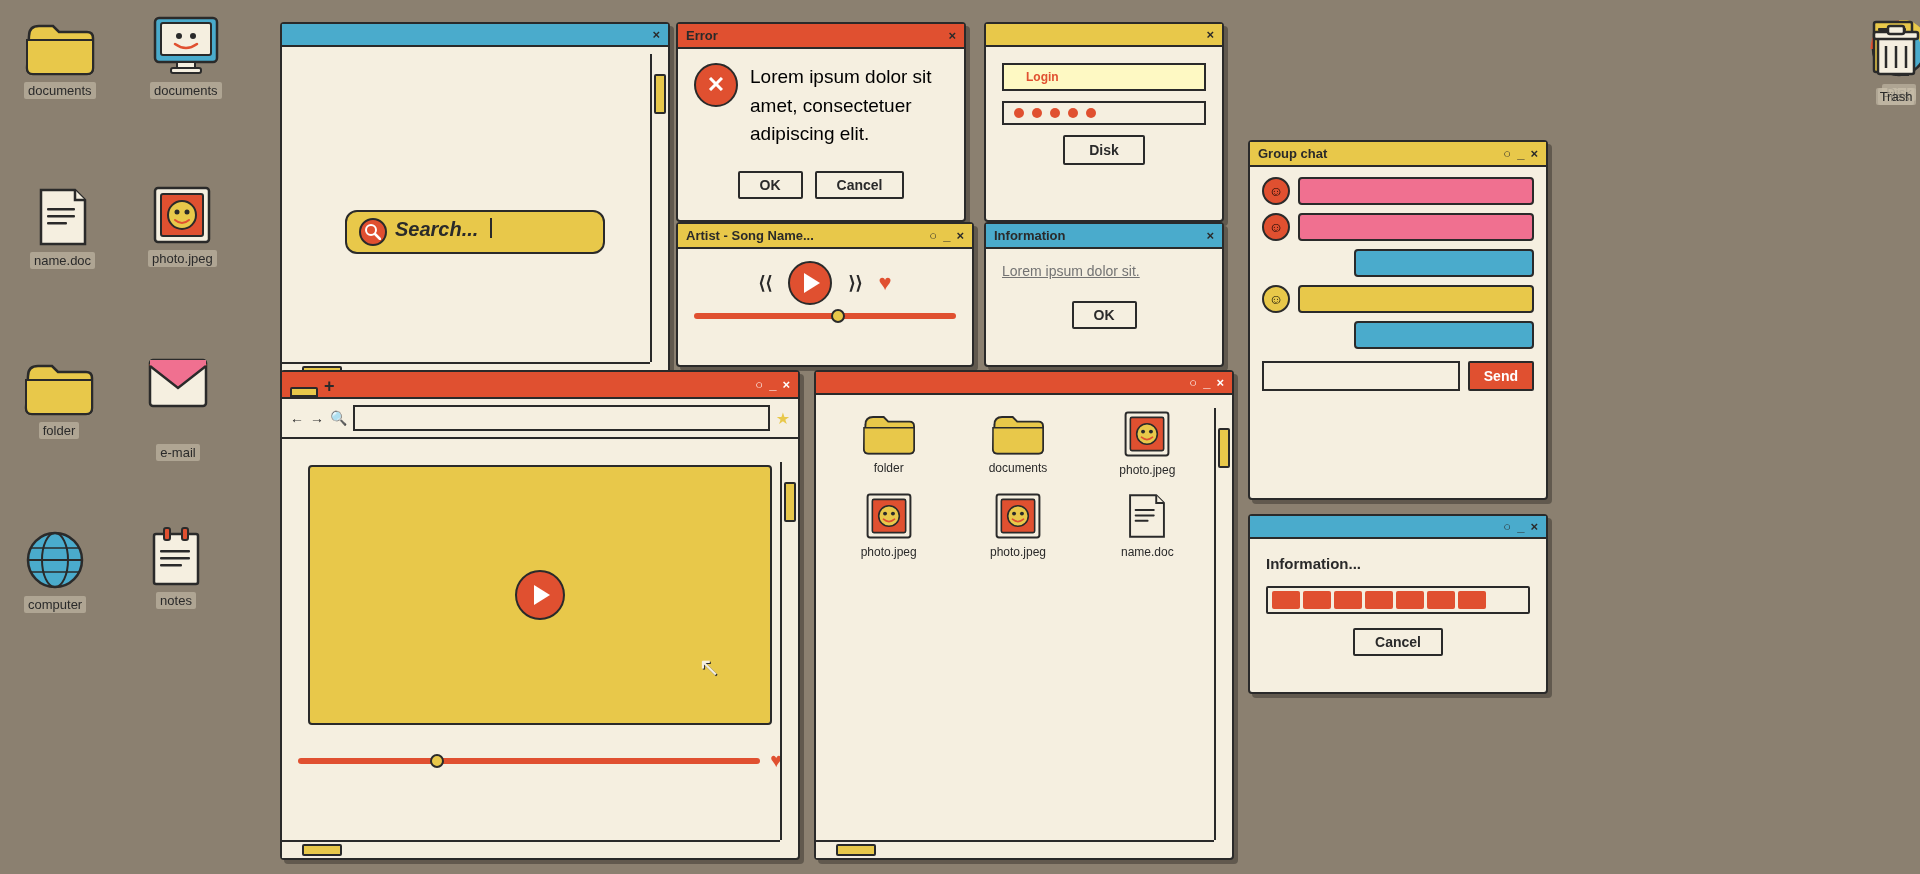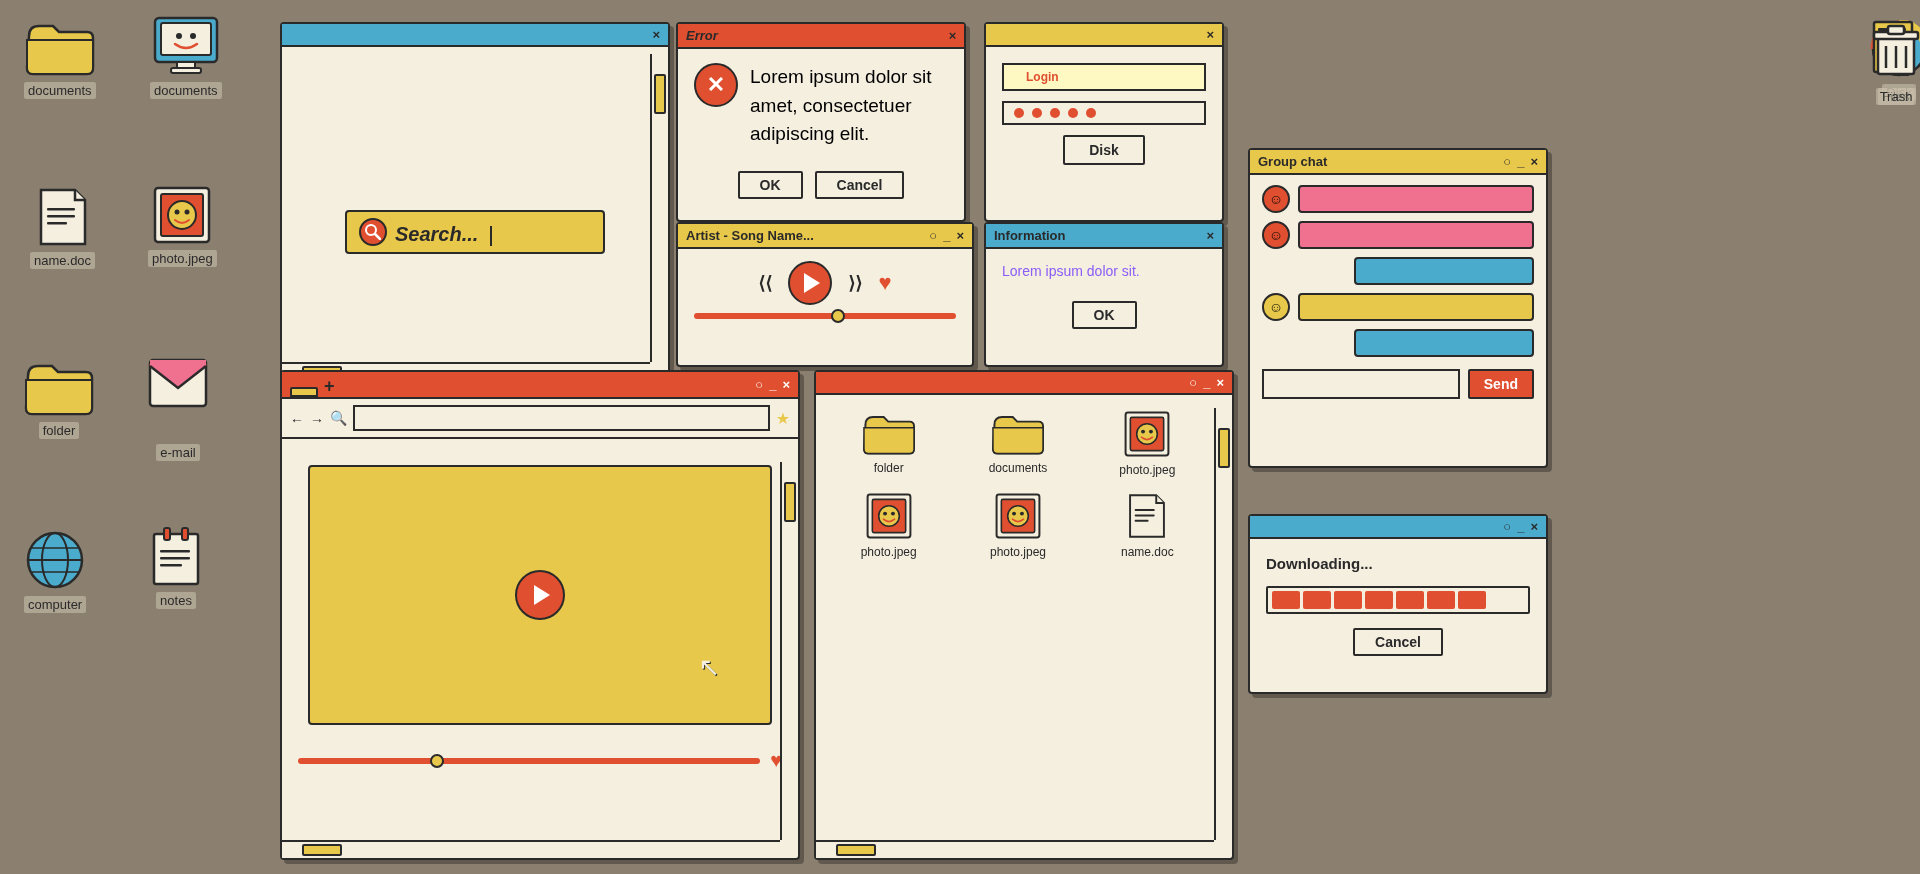--- a/index.html
+++ b/index.html
@@ -59,21 +59,21 @@
       cursor: pointer;
       font-size: 13px;
       color: #2a2a2a;
       font-weight: bold;
       line-height: 1;
     }
 
     
     .tb-blue { background: #4AABCC; }
     .tb-yellow { background: #E8C84A; }
-    .tb-red { background: #E05030; font-style: italic; }
+    .tb-red { background: #E05030; }
     .tb-orange-red { background: #E05030; }
 
     
     .win-scrollbar-v {
       position: absolute;
       right: 0;
       top: 30px;
       width: 18px;
       bottom: 18px;
       border-left: 2px solid #2a2a2a;
@@ -118,24 +118,24 @@
       height: 360px;
     }
     .search-content {
       padding: 30px 20px;
       display: flex;
       align-items: center;
       justify-content: center;
     }
     .search-bar {
       display: flex;
-      align-items: flex-end;
+      align-items: flex-start;
       background: #E8C84A;
       border: 2.5px solid #2a2a2a;
-      border-radius: 4px;
+      border-radius: 12px;
       padding: 6px 12px;
       gap: 8px;
       width: 260px;
     }
     .search-icon-circle {
       width: 28px;
       height: 28px;
       background: #E05030;
       border-radius: 50%;
       border: 2px solid #2a2a2a;
@@ -324,21 +324,22 @@
     
     #win-info {
       left: 984px;
       top: 222px;
       width: 240px;
       height: 145px;
     }
     .info-content {
       padding: 14px 16px;
       font-size: 14px;
-      color: #8b5cf6;
+      color: #737373;
+      text-decoration: underline;
     }
     .info-buttons {
       padding: 8px 16px;
       display: flex;
       justify-content: center;
     }
 
     
     #win-browser {
       left: 280px;
@@ -468,23 +469,23 @@
       cursor: pointer;
     }
     .file-item .file-label {
       font-size: 12px;
       color: #2a2a2a;
     }
 
     
     #win-chat {
       left: 1248px;
-      top: 148px;
+      top: 140px;
       width: 300px;
-      height: 320px;
+      height: 360px;
     }
     .chat-content {
       padding: 10px 12px;
       display: flex;
       flex-direction: column;
       gap: 8px;
     }
     .chat-message {
       display: flex;
       align-items: center;
@@ -1006,21 +1007,21 @@
 <div class="window" id="win-download">
   <div class="window-titlebar tb-blue">
     <span class="title-text"></span>
     <div class="window-controls">
       <span class="win-btn">○</span>
       <span class="win-btn">_</span>
       <span class="win-btn">×</span>
     </div>
   </div>
   <div class="download-content">
-    <span class="download-label">Downloading...</span>
+    <span class="download-label">Information...</span>
     <div class="download-bar-track">
       <div class="download-bar-segment"></div>
       <div class="download-bar-segment"></div>
       <div class="download-bar-segment"></div>
       <div class="download-bar-segment"></div>
       <div class="download-bar-segment"></div>
       <div class="download-bar-segment"></div>
       <div class="download-bar-segment"></div>
       <div class="download-bar-segment" style="background:#F5EFE0;"></div>
     </div>

